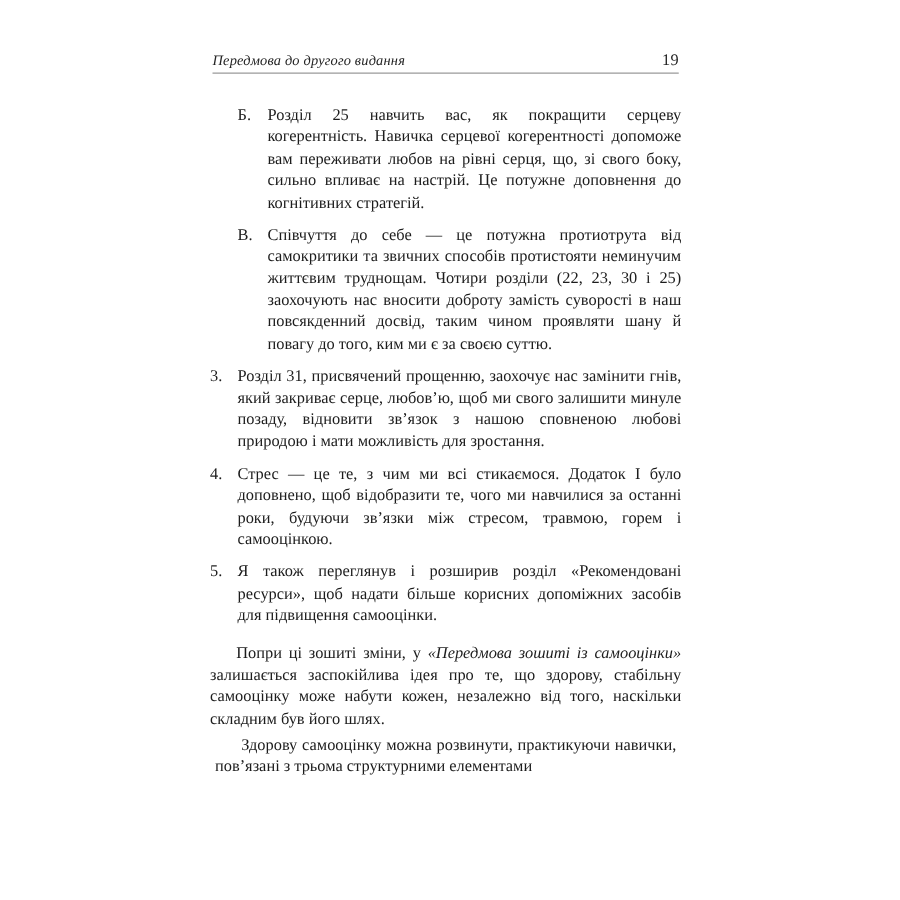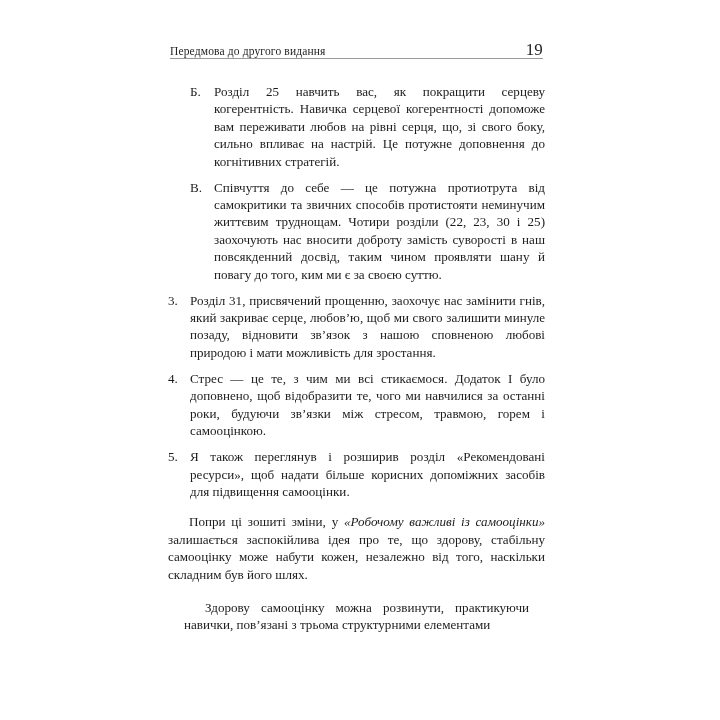--- a/index.html
+++ b/index.html
@@ -28,24 +28,25 @@
     display: flex;
     align-items: baseline;
     justify-content: space-between;
     font-size: 11.5px;
     letter-spacing: 0.15px;
     color: #242424;
   }
 
   .running-head-title {
     white-space: nowrap;
+    font-style: italic;
   }
 
   .running-head-folio {
-    font-size: 17px;
+    font-size: 13px;
     color: #242424;
   }
 
   .head-rule {
     position: absolute;
     left: 170px;
     top: 58px;
     width: 373px;
     height: 1px;
     background: #9a9a9a;
@@ -160,22 +161,22 @@
     <div class="gap-sm"></div>
 
     <div class="list-item">
       <span class="marker marker-num">5.</span>
       <span class="item-body">Я також переглянув і розширив розділ «Рекомендовані ресурси», щоб надати більше корисних допоміжних засобів для підвищення самооцінки.</span>
     </div>
 
     <div class="gap-md"></div>
 
     <p class="para" style="margin:0">
-      <span>Попри ці зошиті зміни, у </span><span class="ital">«Робочому важливі із самооцінки»</span><span> залишається заспокійлива ідея про те, що здорову, стабільну самооцінку може набути кожен, незалежно від того, наскільки складним був його шлях.</span>
+      <span>Попри ці зошиті зміни, у </span><span class="ital">«Передмова зошиті із самооцінки»</span><span> залишається заспокійлива ідея про те, що здорову, стабільну самооцінку може набути кожен, незалежно від того, наскільки складним був його шлях.</span>
     </p>
 
-    <p class="para-tight" style="margin:16px">
+    <p class="para-tight" style="margin:4px">
       <span>Здорову самооцінку можна розвинути, практикуючи навички, пов’язані з трьома структурними елементами</span>
     </p>
 
   </div>
 
 </div>
 
 </body></html>

